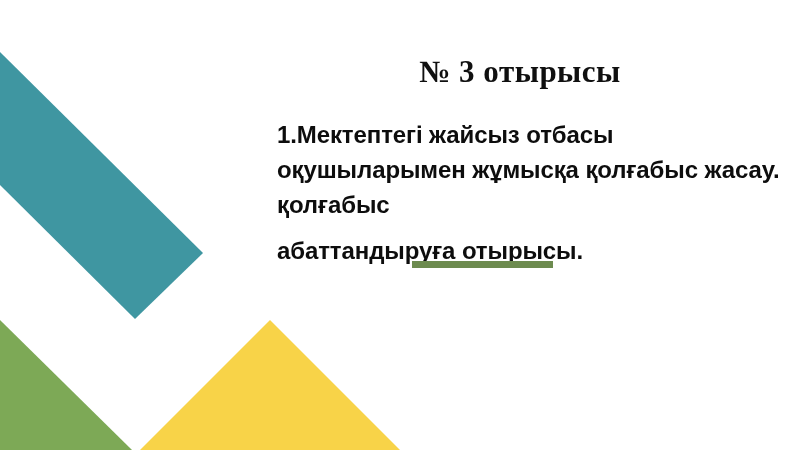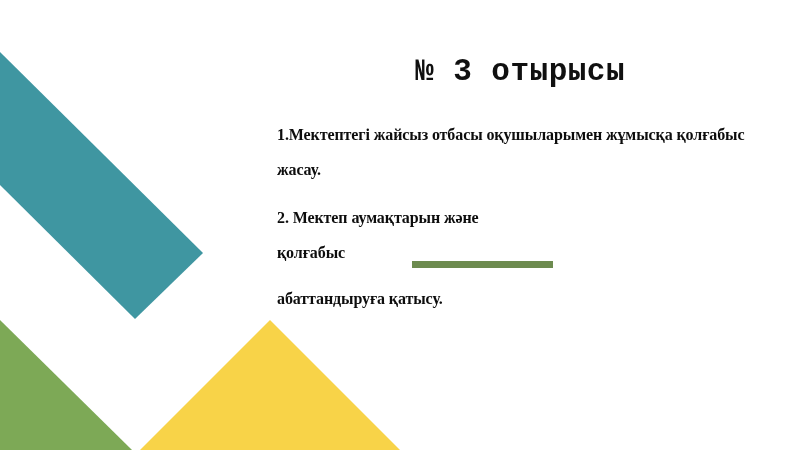--- a/index.html
+++ b/index.html
@@ -30,36 +30,36 @@
     top: 0;
     width: 800px;
     height: 450px;
   }
   .slide-title {
     position: absolute;
     left: 270px;
     top: 54px;
     width: 500px;
     text-align: center;
-    font-family: Liberation Mono, monospace;
+    font-family: Liberation Serif, serif;
     font-size: 31px;
     font-weight: bold;
     color: #101010;
     letter-spacing: 0.5px;
     white-space: nowrap;
   }
   .body-block {
     position: absolute;
     left: 277px;
     top: 117px;
     width: 512px;
   }
   .para {
-    font-family: Liberation Serif, serif;
-    font-size: 16px;
+    font-family: Liberation Sans, sans-serif;
+    font-size: 24px;
     font-weight: bold;
     color: #0d0d0d;
     line-height: 35px;
     margin: 0;
     letter-spacing: -0.1px;
   }
   .para-2 {
     margin-top: 13px;
   }
   .para-3 {
@@ -86,24 +86,23 @@
   </svg>
 
   <div id="content">
 
     <div class="slide-title">№ 3 отырысы</div>
 
     <div class="body-block">
 
       <p class="para para-1">1.Мектептегі жайсыз отбасы оқушыларымен жұмысқа қолғабыс жасау.</p>
 
-      <p class="para para-2"> 2. Мектеп аумақтарын және</p>
 
       <p class="para">қолғабыс</p>
 
-      <p class="para para-3"> абаттандыруға қатысу.</p>
+      <p class="para para-3"> абаттандыруға отырысы.</p>
 
     </div>
 
     <div class="hl-bar" style="background: rgb(109, 139, 79);"></div>
 
   </div>
 </div>
 
 </body></html>

